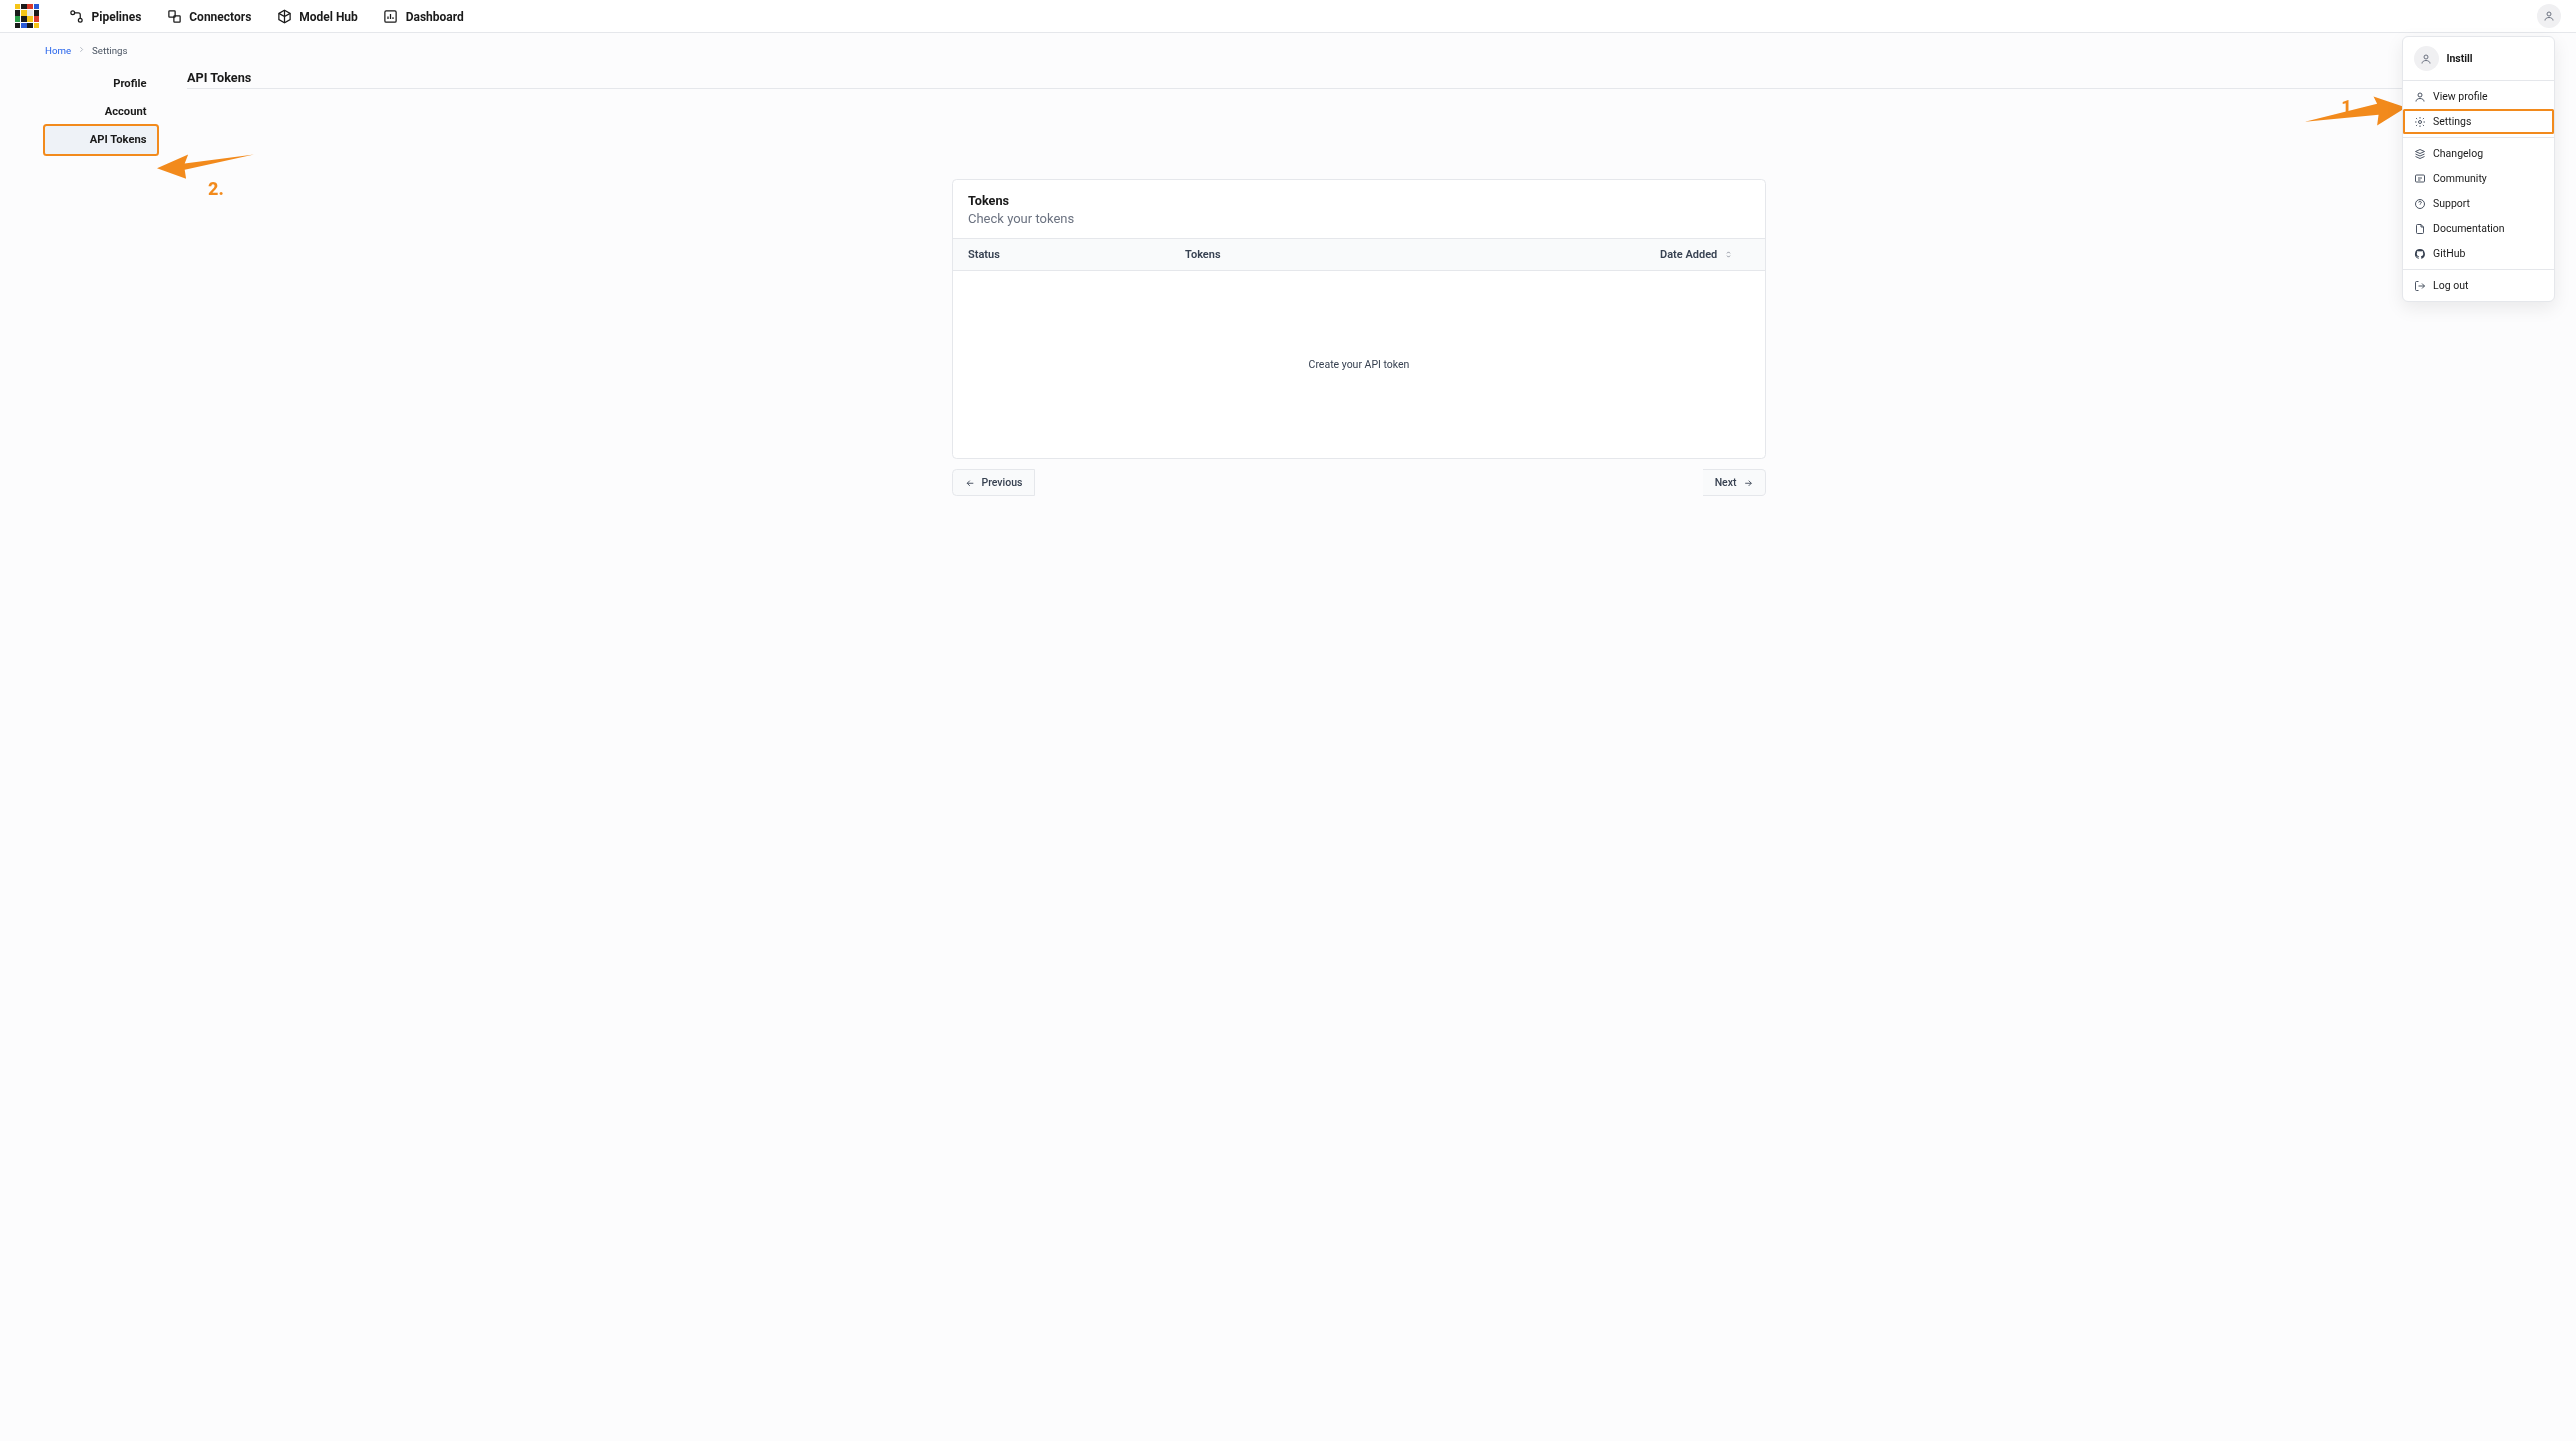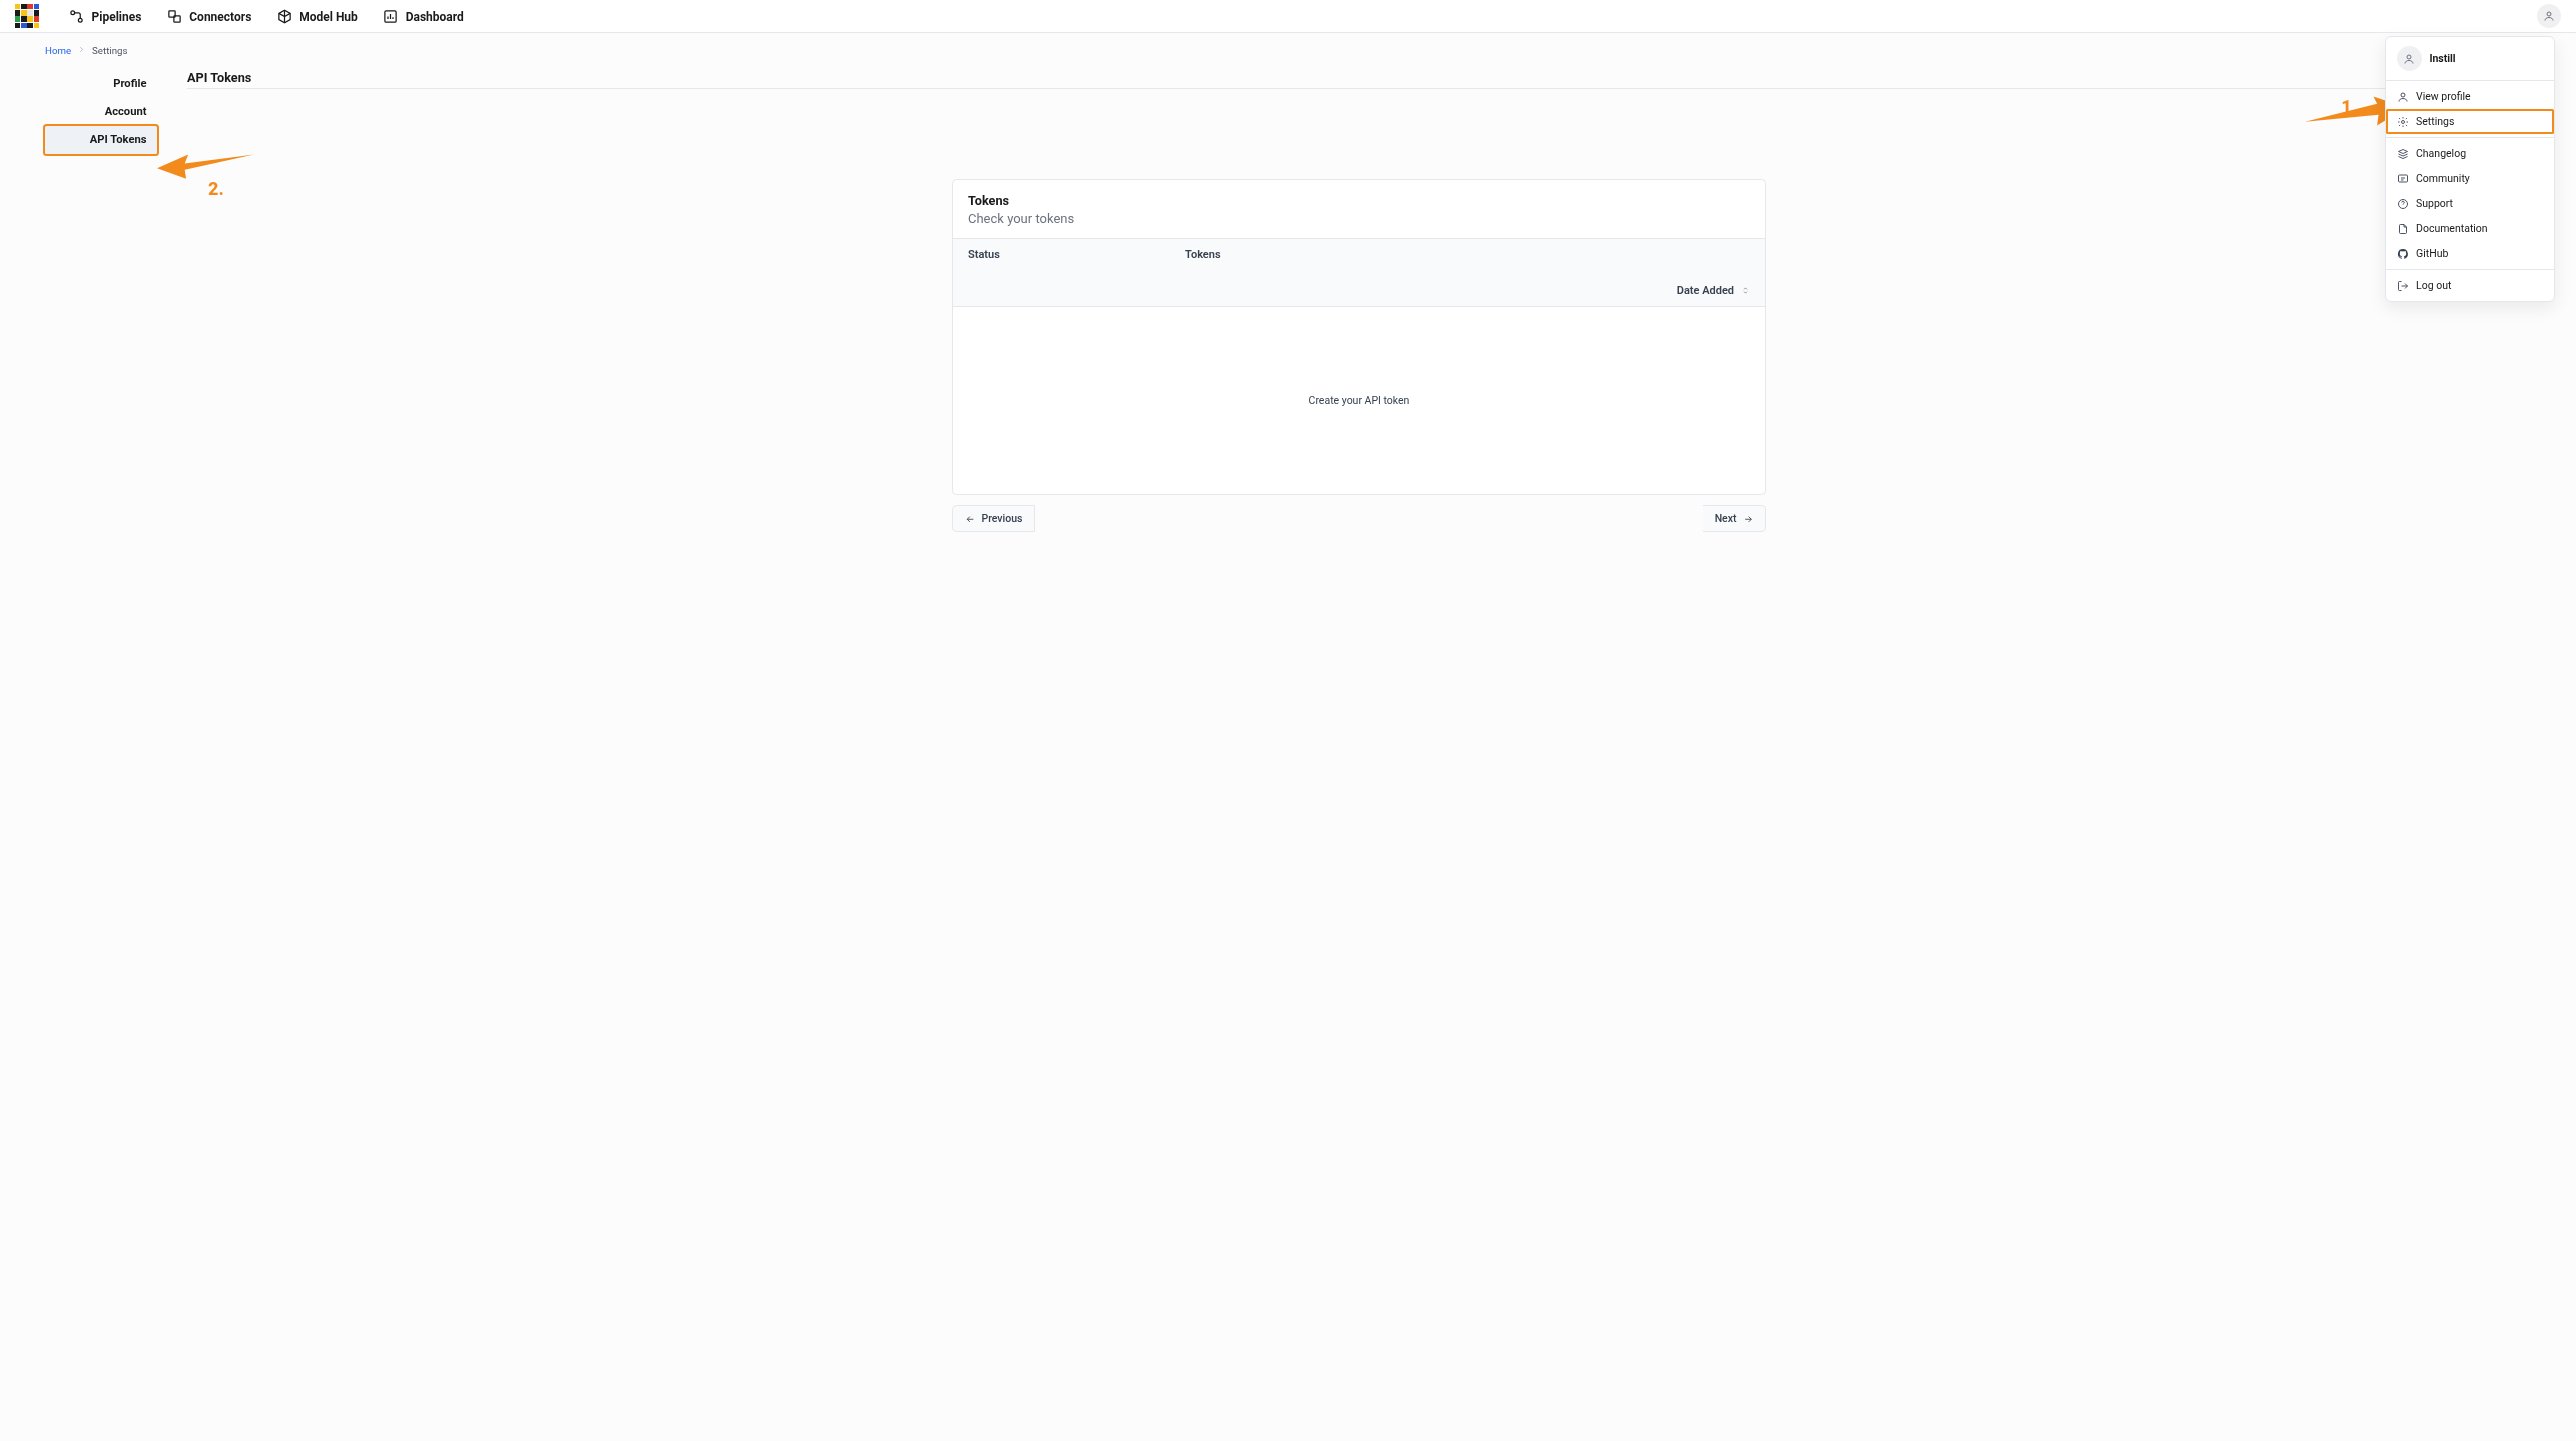--- a/index.html
+++ b/index.html
@@ -104,21 +104,21 @@
     background:#f9fafb;
     border-top:0.7px solid #e5e7eb;
     border-bottom:0.7px solid #e5e7eb;
     padding: 9px 15px;
     font-size:11px;
     font-weight:600;
     color:#374151;
   }
   .col-status { width: 217px; }
   .col-tokens { flex:1; }
-  .col-date { width: 90px; display:flex; align-items:center; gap:7px; justify-content:flex-end;margin-top:36px; }
+  .col-date { width: 90px; display:flex; align-items:center; gap:7px; justify-content:flex-start; }
   .col-date svg { width:9px; height:9px; stroke:#6b7280; stroke-width:2; fill:none; }
   .table-body {
     min-height: 187px;
     display:flex; align-items:center; justify-content:center;
     color:#374151;
     font-size:10.5px;
   }
   .pager {
     display:flex; gap:0; justify-content:space-between;
     max-width:814px; margin: 10.5px auto 0;
@@ -132,21 +132,21 @@
     cursor:pointer; color:#374151;
   }
   .pager-btn:first-child { border-radius:4.5px 0 0 4.5px; }
   .pager-btn:last-child { border-radius:0 4.5px 4.5px 0; border-left:none; }
   .pager-btn svg { width:10.5px; height:10.5px; stroke:#374151; stroke-width:2; fill:none; }
 
   
   .dropdown {
     position:absolute;
     top:36px; right:21px;
-    width:170px;
+    width:153px;
     background:#fff;
     border:0.7px solid #e5e7eb;
     border-radius:6px;
     box-shadow: 0 6px 18px rgba(0,0,0,0.08);
     overflow:hidden;
     z-index:10;
   }
   .dropdown-header {
     display:flex; align-items:center; gap:7.5px;
     padding: 9px 10.5px;

